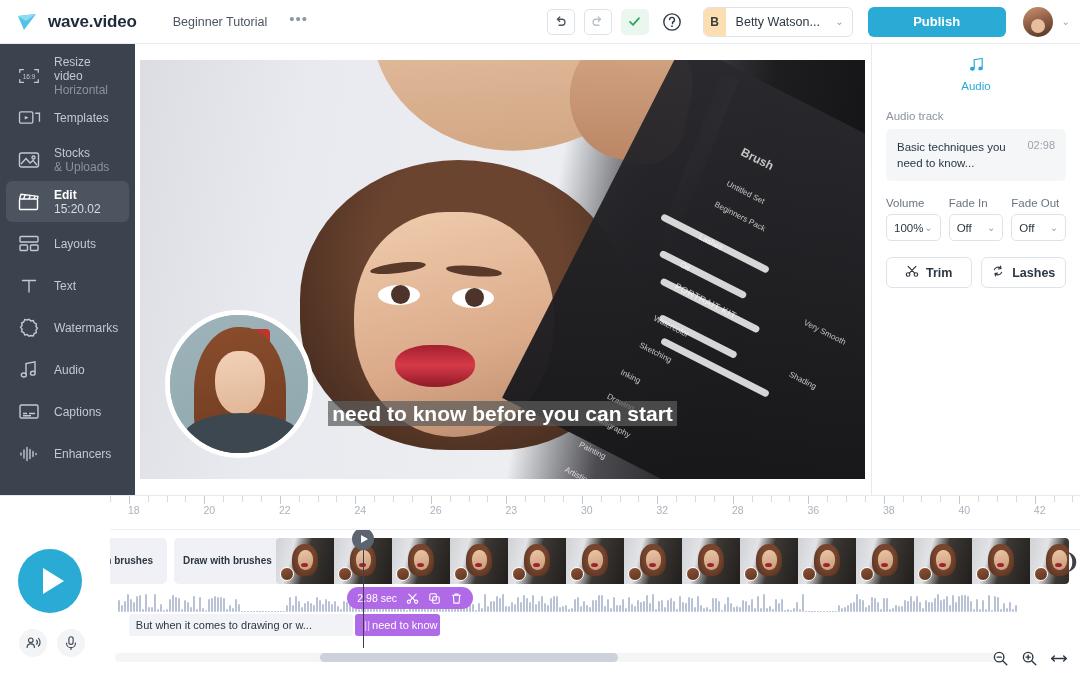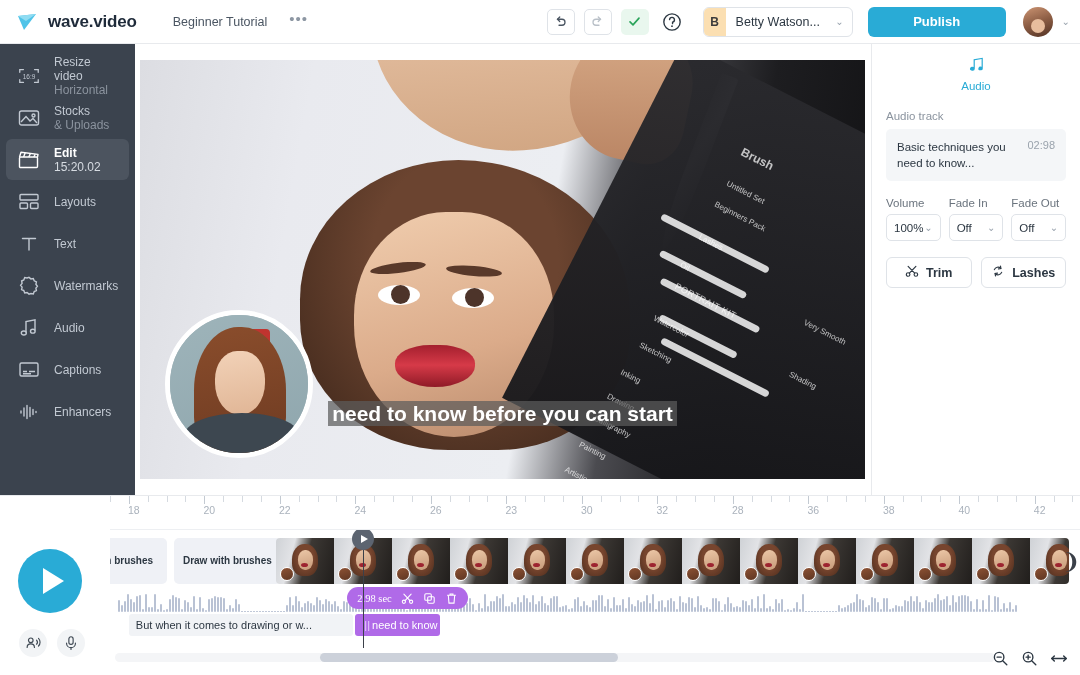--- a/index.html
+++ b/index.html
@@ -277,21 +277,21 @@
     position:absolute; top:0; height: 22px; background:#f1f3f6; border-radius: 3px;
     display:flex; align-items:center; padding: 0 7px; font-size: 11px; color:#2c3742;
     white-space: nowrap; overflow:hidden; cursor:pointer;
   }
   .cap-seg.sel { background: #b06ae8; color:#fff; }
   .cap-seg.sel .grip { color:#e8d2fa; padding: 0 2px; }
 
   .seltip {
     position:absolute; height: 22px; background:#b06ae8; border-radius: 11px; color:#fff;
     display:flex; align-items:center; gap:9px; padding: 0 10px; font-size: 10.5px;
-    top: 57px; cursor:pointer;font-family:Liberation Serif, serif;
+    top: 57px; cursor:pointer;
   }
   .seltip .ti { cursor:pointer; display:flex; align-items:center; }
 
   .playhead { position:absolute; top: 0; width: 1px; background: #3b4049; z-index: 9; }
   .playhead-knob {
     position:absolute; top: -2px; left: 50%; transform: translateX(-50%);
     width: 22px; height: 22px; border-radius: 50%; background:#5c6470; cursor:pointer;
     display:flex; align-items:center; justify-content:center;
   }
   .playhead-knob::after {
@@ -377,20 +377,32 @@
           <path d="M3 6V3h4M23 6V3h-4M3 14v3h4M23 14v3h-4"></path>
           <text x="13" y="13" font-size="7" fill="#c2c9d2" stroke="none" text-anchor="middle" font-family="Liberation Sans">16:9</text>
         </svg>
       </span>
       <span class="side-lbl">
         <span class="l1">Resize video</span>
         <span class="l2">Horizontal</span>
       </span>
     </div>
 
+    <div class="side-item">
+      <span class="side-ico">
+        <svg width="23" height="19" viewBox="0 0 24 20" fill="none" stroke="#c2c9d2" stroke-width="1.4">
+          <rect x="1.5" y="4" width="14" height="12" rx="1.5"></rect>
+          <path d="M18 5.5h4.5v9"></path>
+          <path d="M7 8.3 L11 10.2 L7 12.1 Z" fill="#c2c9d2" stroke="none"></path>
+        </svg>
+      </span>
+      <span class="side-lbl">
+        <span class="l1">Templates</span>
+      </span>
+    </div>
 
     <div class="side-item">
       <span class="side-ico">
         <svg width="22" height="20" viewBox="0 0 22 20" fill="none" stroke="#c2c9d2" stroke-width="1.4">
           <rect x="1.5" y="3" width="19" height="14" rx="2"></rect>
           <path d="M3 14 L8 8.5 L12 13 L15 10.5 L19 15"></path>
           <circle cx="15.5" cy="7.5" r="1.5"></circle>
         </svg>
       </span>
       <span class="side-lbl">

